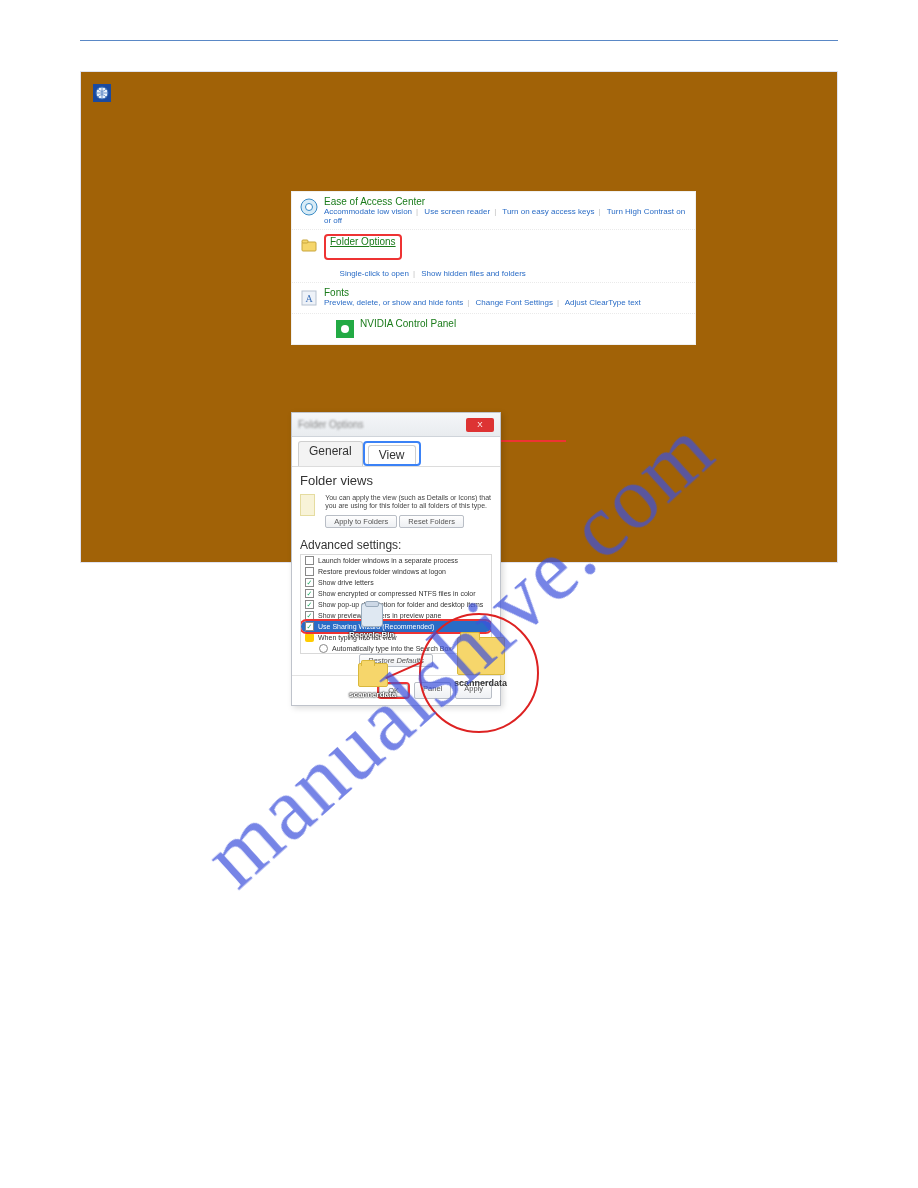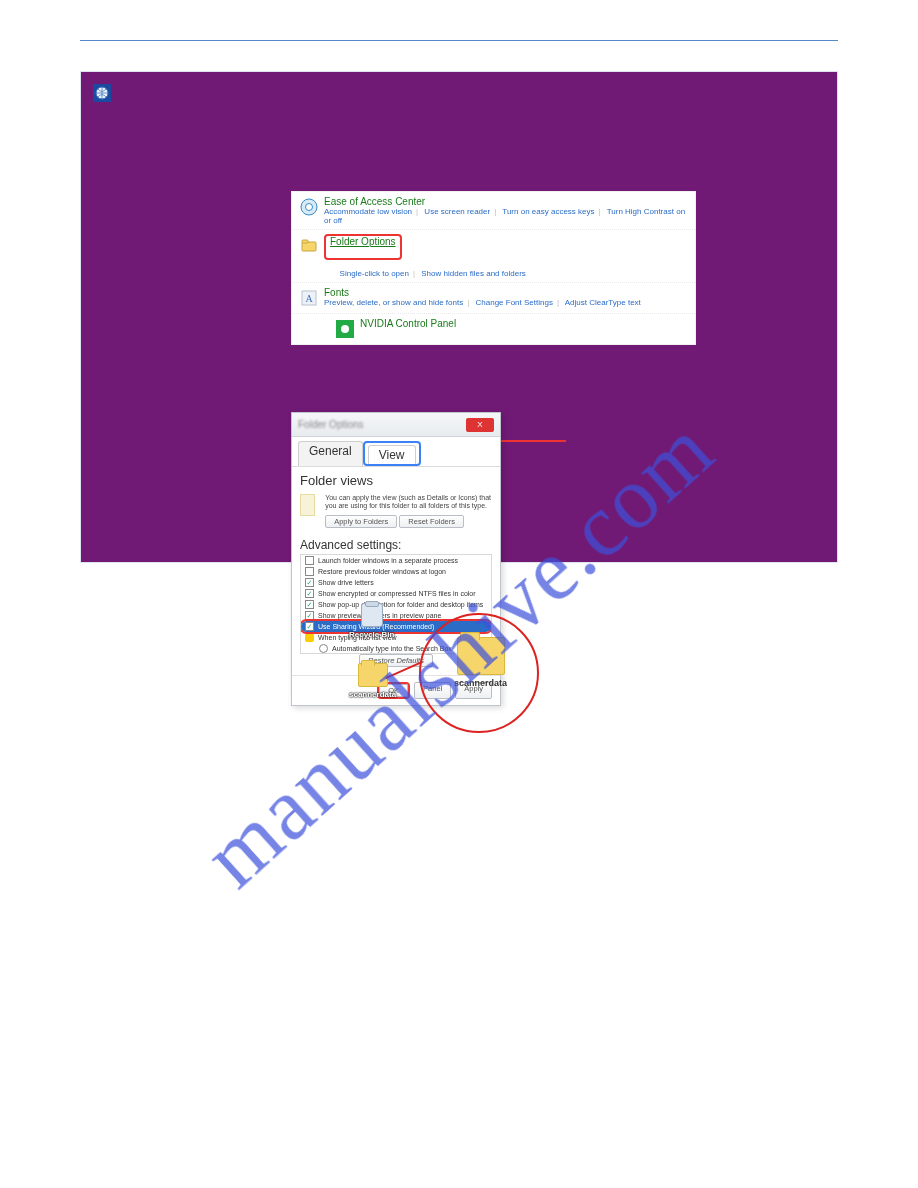--- a/index.html
+++ b/index.html
@@ -1,19 +1,19 @@
 <!DOCTYPE html>
 <html><head>
 <meta charset="utf-8">
 <style>
   * { box-sizing: border-box; margin: 0; padding: 0; }
   body { background: #ffffff; font-family: Arial, sans-serif; width: 918px; margin: 0 auto; position: relative; height: 1188px; }
   .page { position: relative; padding: 40px 80px 0; }
   .hr-top { border-top: 1px solid #5a88c6; margin-bottom: 30px; }
-  .main-image-area { background: #701a75; border: 1px solid #dfe2f0; padding: 12px; position: relative; height: 492px; }
+  .main-image-area { background: #a16207; border: 1px solid #dfe2f0; padding: 12px; position: relative; height: 492px; }
   .small-icon {
     width: 18px; height: 18px; background: #1a4aa0;
     display: flex; align-items: center; justify-content: center;
     color: #fff; font-size: 12px;
   }
   .small-icon svg { display: block; }
 
   .control-panel-fragment {
     position: absolute; left: 210px; top: 119px; width: 405px; background: #fff;
     font-size: 9px; border: 1px solid #f0f0f0;

